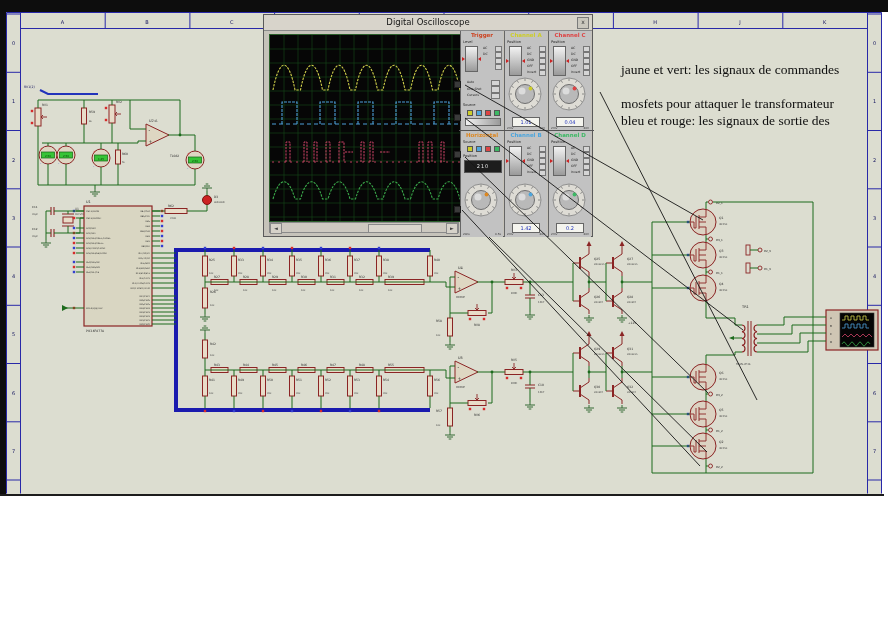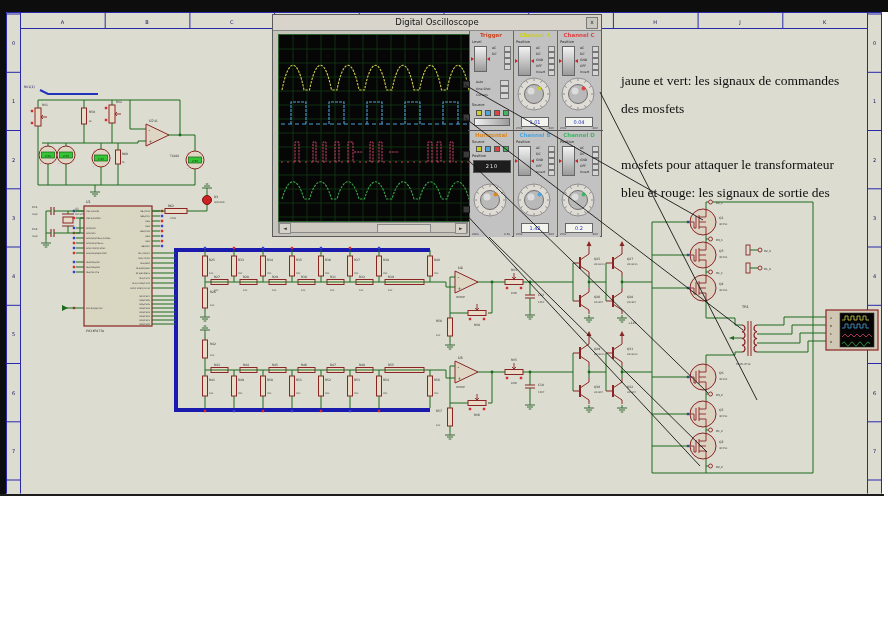--- a/index.html
+++ b/index.html
@@ -6,23 +6,23 @@
   #stage{position:relative;width:888px;height:635px;background:#ffffff;overflow:hidden;
          font-family:"DejaVu Sans",sans-serif;}
   .topbar{position:absolute;left:0;top:0;width:888px;height:12px;background:#0d0d0d;}
   .leftbar{position:absolute;left:0;top:0;width:6px;height:496px;background:#0d0d0d;}
   .sheet{position:absolute;left:6px;top:12px;width:876px;height:482px;background:#dcddd0;}
   .bottomline{position:absolute;left:0;top:494px;width:884px;height:2px;background:#1c1c1c;}
   #schem,#overlay{position:absolute;left:0;top:0;}
   #overlay{pointer-events:none;}
   .note{position:absolute;left:621px;top:61px;width:252px;font-family:"Liberation Serif",serif;
         font-size:13.5px;line-height:17px;color:#0e0e0e;}
-  .note div{min-height:17px;white-space:nowrap;margin-top:11px;}
+  .note div{min-height:17px;white-space:nowrap;}
   
-  .scopewin{position:absolute;left:272px;top:14px;width:330px;height:223px;background:#c6c3ba;
+  .scopewin{position:absolute;left:263px;top:14px;width:330px;height:223px;background:#c6c3ba;
             border:1px solid #5a5a5a;box-sizing:border-box;}
   .titlebar{position:absolute;left:0;top:0;right:0;height:15px;background:#d8d4cb;
             border-bottom:1px solid #8a8a8a;text-align:center;font-size:8.5px;color:#161616;line-height:15px;}
   .closebtn{position:absolute;right:3px;top:2px;width:10px;height:10px;background:#cac7be;border:1px solid #7a7a7a;
             font-size:6px;line-height:8px;text-align:center;color:#333;}
   .screen{position:absolute;left:5px;top:19px;width:190px;height:186px;background:#060606;border:1px solid #2a5e2a;}
   .hscroll{position:absolute;left:5px;top:207px;width:190px;height:11px;background:#cdc9c0;border:1px solid #8a8a8a;
            box-sizing:border-box;font-size:5px;color:#444;}
   .hscroll .sb{position:absolute;top:0;width:10px;height:9px;text-align:center;line-height:9px;background:#d6d2c9;border:1px solid #8a8a8a;}
   .hscroll .thumb{position:absolute;left:98px;top:1px;width:52px;height:7px;background:#d9d5cc;border:1px solid #8a8a8a;}
@@ -490,21 +490,20 @@
       <text x="830" y="343" font-size="2.8" fill="#222" text-anchor="start" font-family="&quot;DejaVu Sans&quot;,sans-serif">D</text>
       <path d="M842,320h3v-4h3v4h3v-4h3v4h3v-4h3v4h3v-4h3v4h3" stroke="#cfcf4a" stroke-width="0.8" fill="none"></path>
       <path d="M842,328h3v-4h3v4h3v-4h3v4h3v-4h3v4h3v-4h3v4h3" stroke="#4d9fd8" stroke-width="0.8" fill="none"></path>
       <path d="M842,337l3,-3 3,3 3,-3 3,3 3,-3 3,3 3,-3 3,3 3,-3 3,3" stroke="#d04468" stroke-width="0.8" fill="none"></path>
       <path d="M842,344q2,-4 4,0t4,0t4,0t4,0t4,0t4,0t4,0" stroke="#3aa84a" stroke-width="0.8" fill="none"></path>
       <path d="M38,100H180 M38,100V108 M38,126V185 M84,100V108 M84,124V143 M112,100V105 M112,123V143 M180,100V135 M42,143H138 M48,143V146 M48,164V185 M66,143V146 M66,164V185 M101,143V149 M101,167V185 M118,143V150 M118,164V185 M38,185H195 M95,185V189 M130,100V129H146 M138,143V141H146 M168,135H195 M195,135V151 M195,169V185 M152,211H165 M187,211H207V205 M207,195.5V191 M46,211H51 M54,211H84 M46,233H51 M54,233H68 M46,211V233 M46,233V240 M68,211V214 M68,226V233 M68,233H80V218H84 M76,211H84 M76,218H84 M76,228H84 M76,233H84 M76,238H84 M76,243H84 M76,248H84 M76,253H84 M76,262H84 M76,267H84 M76,272H84 M76,308H84 M66,308H76 M152,211H160 M152,216H160 M152,221H160 M152,226H160 M152,231H160 M152,236H160 M152,241H160 M152,246H160 M152,253H176 M152,258H176 M152,263H176 M152,268H176 M152,273H176 M152,278H176 M152,283H176 M152,288H176 M152,296H176 M152,300H176 M152,304H176 M152,308H176 M152,312H176 M152,316H176 M152,320H176 M152,324H176 M205,250V256 M205,276V282 M234,250V256 M234,276V282 M263,250V256 M263,276V282 M292,250V256 M292,276V282 M321,250V256 M321,276V282 M350,250V256 M350,276V282 M379,250V256 M379,276V282 M205,282H430 M205,282V288 M205,308V314 M430,250V256 M430,276V282 M205,333V340 M205,358V370 M205,370H430 M205,370V376 M205,396V408 M234,370V376 M234,396V408 M263,370V376 M263,396V408 M292,370V376 M292,396V408 M321,370V376 M321,396V408 M350,370V376 M350,396V408 M379,370V376 M379,396V408 M430,370V376 M430,396V408 M430,282H446V287H455 M477,282H505 M523,282H573 M530,282V295 M530,298V312 M492,282V313H488 M468,313H450V277H455 M450,313V318 M450,336V342 M430,370H446V378H455 M477,372H505 M523,372H573 M530,372V385 M530,388V402 M492,372V403H488 M468,403H450V366H455 M450,403V408 M450,426V432 M573,263V301 M589,276V288 M589,282H606 M606,263V301 M622,276V288 M622,282H652 M573,353V391 M589,366V378 M589,372H606 M606,353V391 M622,366V378 M622,372H652 M652,222V473 M652,473H813 M713,202H813V473 M652,222H690 M652,255H690 M652,288H690 M652,377H690 M652,414H690 M652,446H690 M706,209V202 M706,202H708 M706,235V242 M706,239H708 M706,268V275 M706,272H708 M706,301V318H735V325H742 M706,364V355H735V352H742 M706,390V401 M706,394H708 M706,427V433 M706,430H708 M706,459V473 M706,466H708 M750,250H758 M750,268H758 M742,338H734 M757,325H784V317H826 M757,334H792V325H826 M757,343H800V333H826 M757,352H808V341H826" stroke="#1d6b1d" stroke-width="1" fill="none"></path>
     </svg>
 
   <div class="note">
     <div>jaune et vert: les signaux de commandes</div>
-    <div>des mosfets</div>
     <div></div>
     <div>mosfets pour attaquer le transformateur</div>
     <div>bleu et rouge: les signaux de sortie des</div>
   </div>
 
   <div class="scopewin" id="scopewin">
     <div class="titlebar">
       <span>Digital Oscilloscope</span>
       <span class="closebtn">x</span>
     </div>

